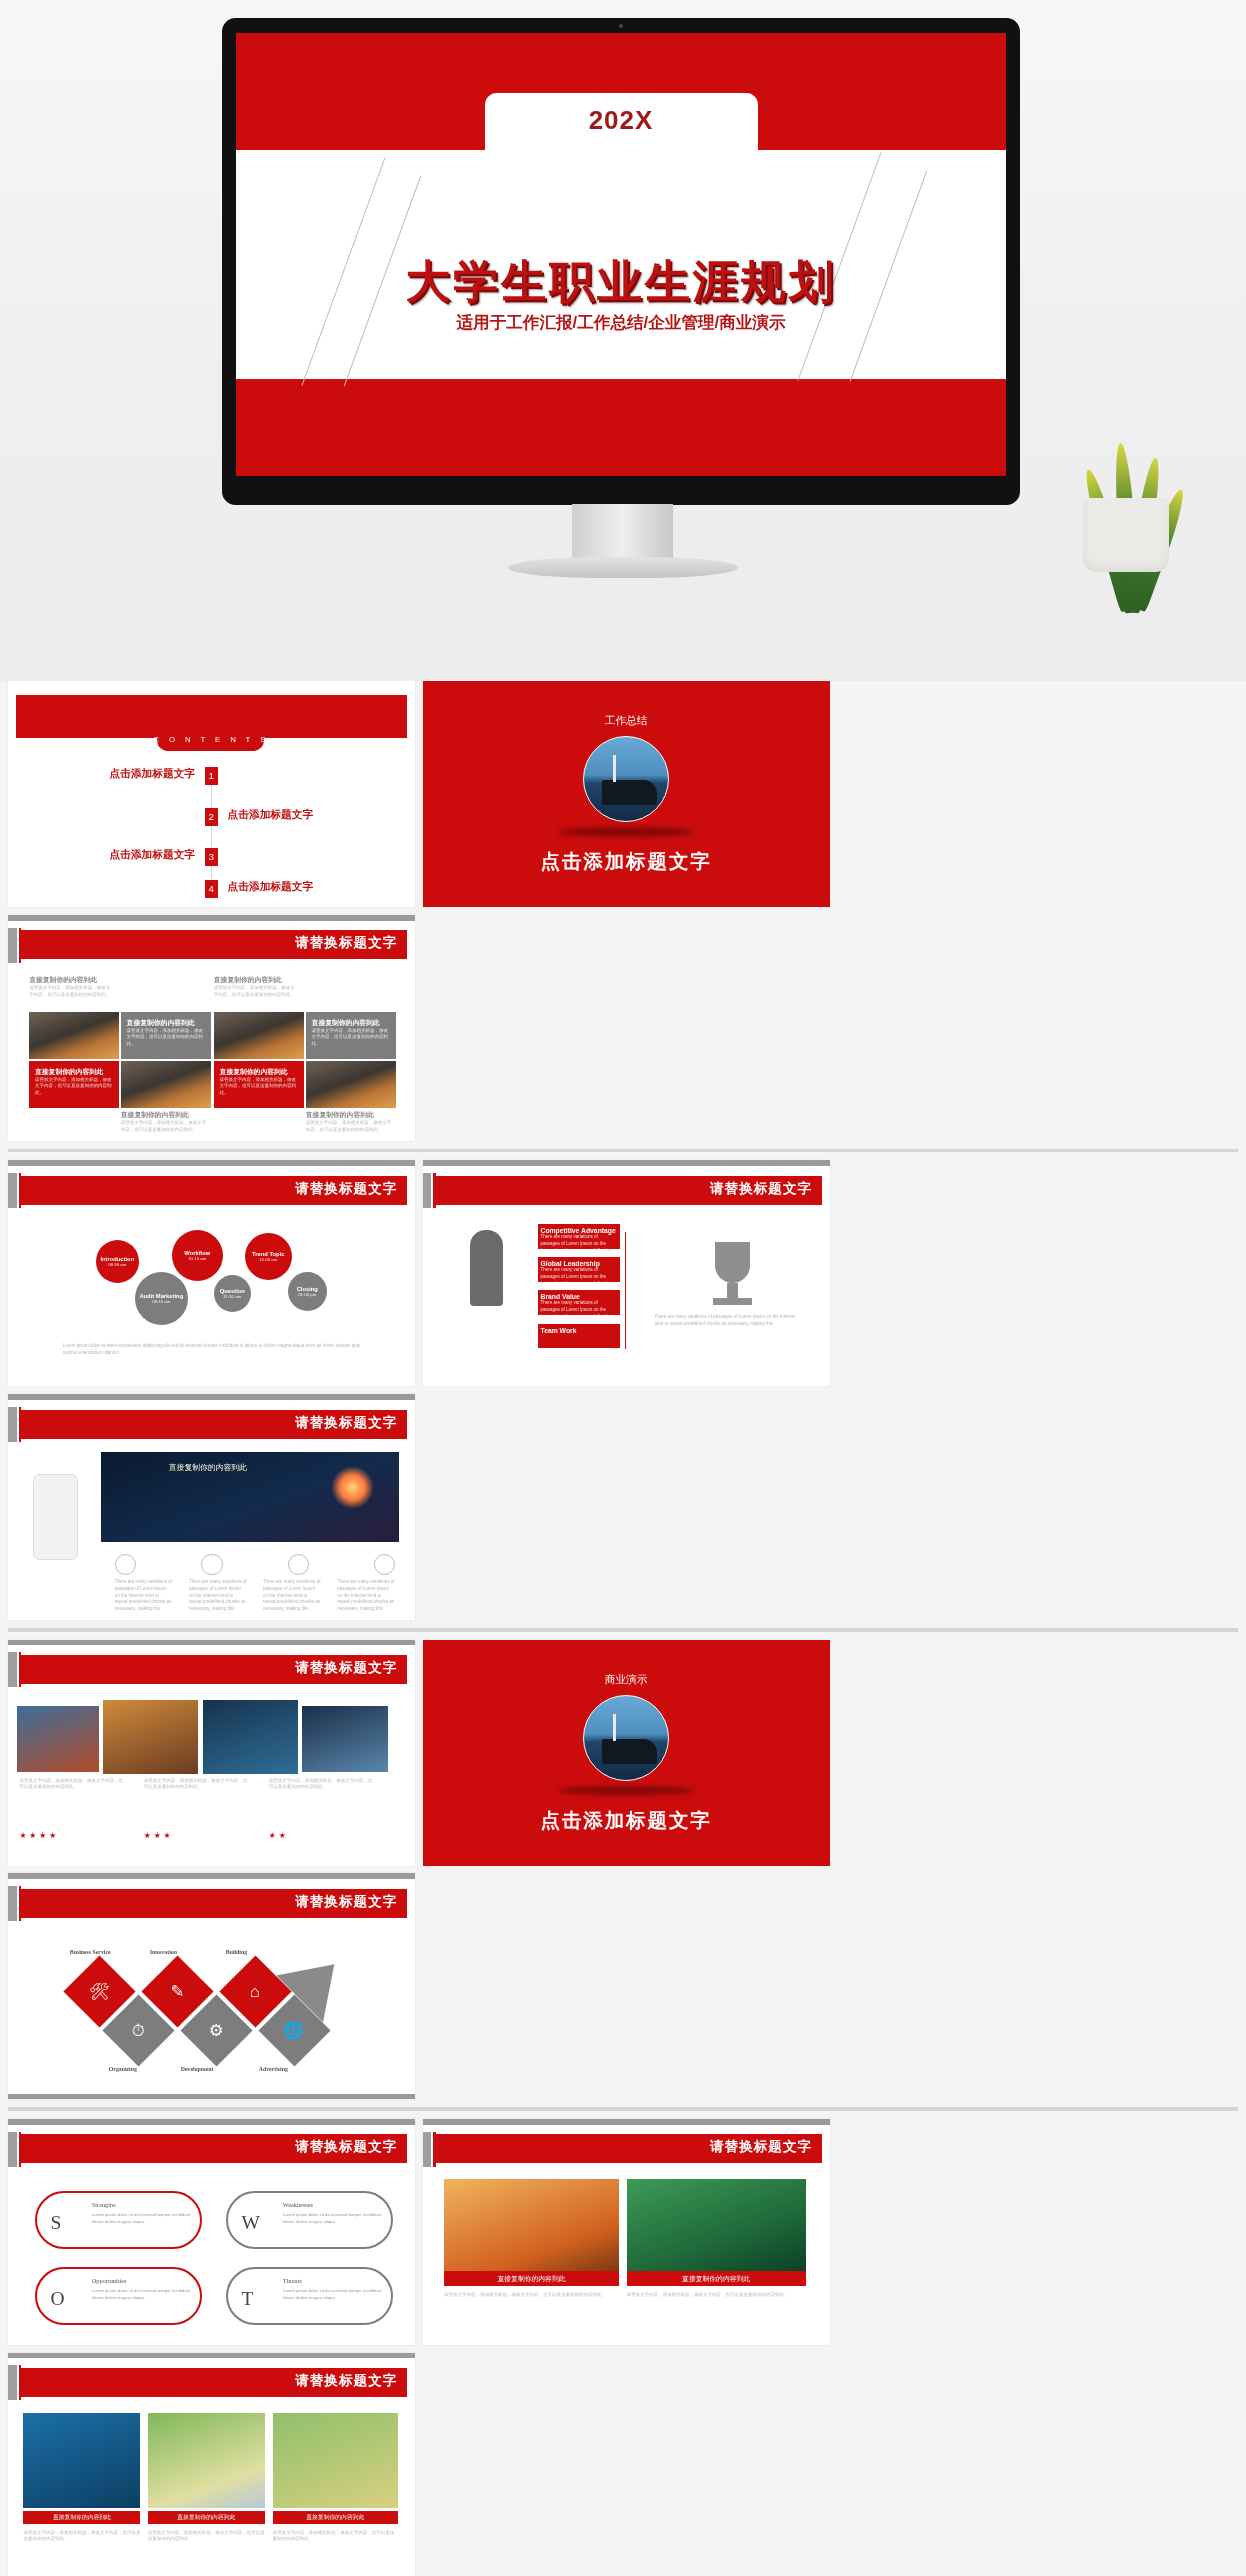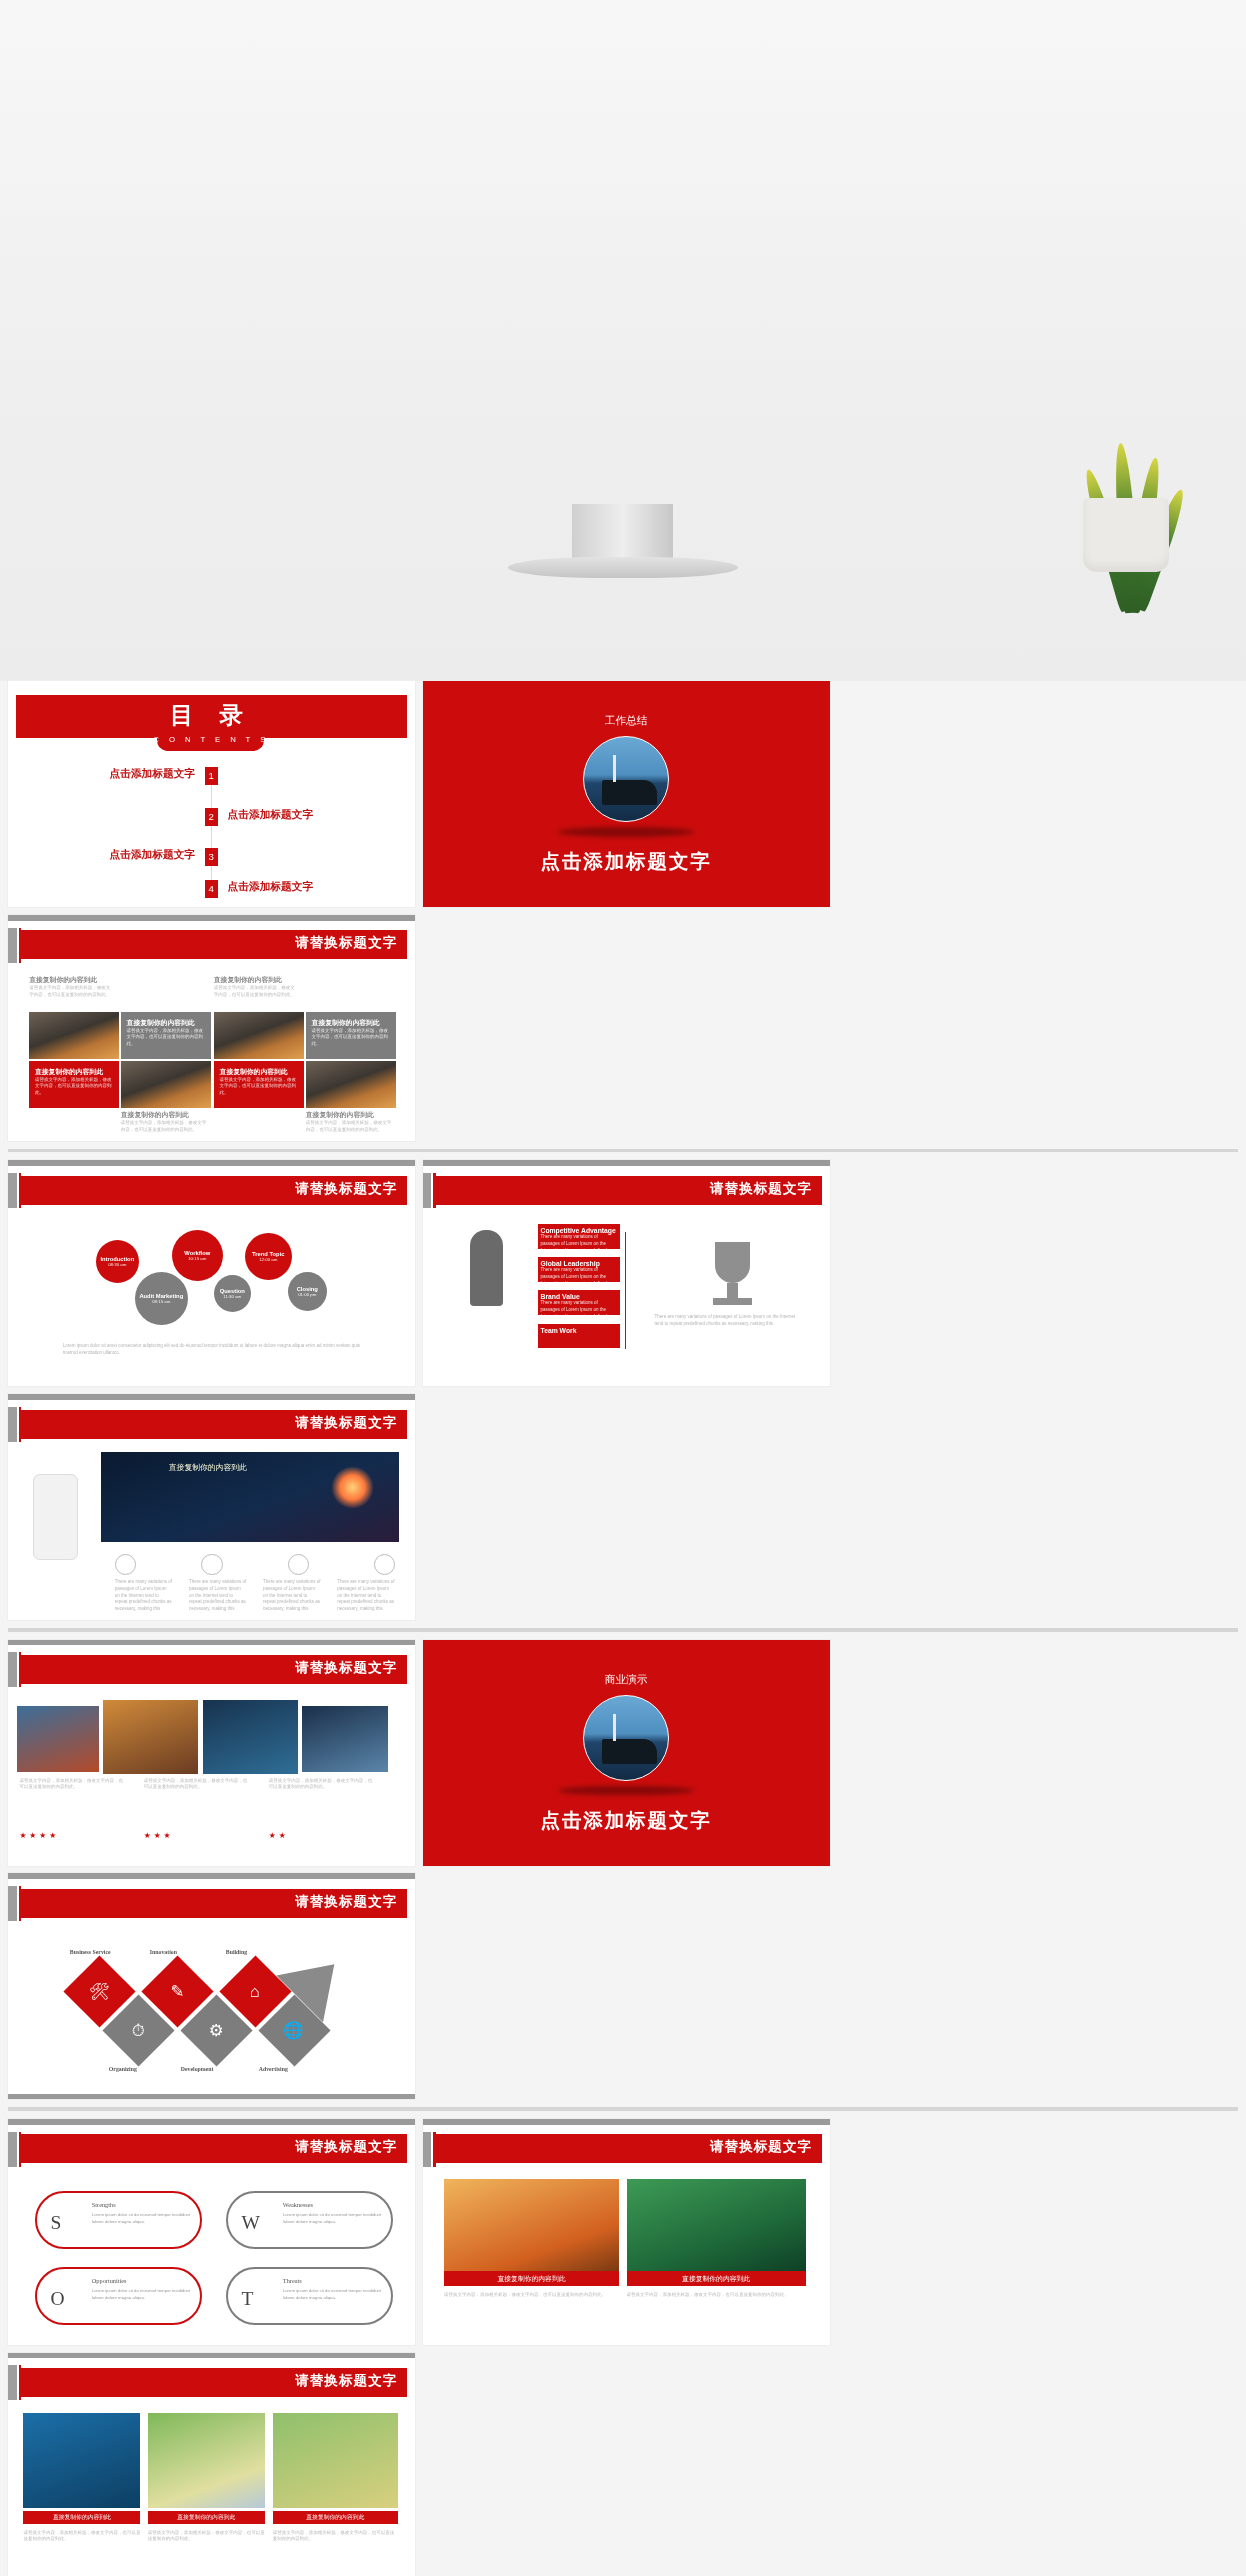--- a/index.html
+++ b/index.html
@@ -95,38 +95,52 @@
 
   .diamond { position:absolute; width:51px; height:51px; transform:rotate(45deg); display:flex; align-items:center; justify-content:center;}
   .diamond span { transform:rotate(-45deg); color:#fff; font-size:16.6px; }
   .dlabel { position:absolute; font-size:5.8px; font-weight:bold; color:#555; font-family:"Liberation Serif",serif; white-space:nowrap;}
 </style>
 </head>
 <body>
 
 <div class="hero">
 
+  <div class="monitor">
+    <div class="monitor-dot"></div>
+    <div class="screen">
+      <div class="band-top"></div>
+      <div class="band-bot"></div>
+      <div class="notch"></div>
+      <div class="year">202X</div>
+      <div class="slash" style="left:107px;top:117px;height:243px;"></div>
+      <div class="slash" style="left:146px;top:136px;height:224px;"></div>
+      <div class="slash" style="right:166px;top:112px;height:243px;"></div>
+      <div class="slash" style="right:117px;top:131px;height:224px;"></div>
+      <div class="hero-title">大学生职业生涯规划</div>
+      <div class="hero-sub">适用于工作汇报/工作总结/企业管理/商业演示</div>
+    </div>
+  </div>
   <div class="stand-neck"></div>
   <div class="stand-base"></div>
 
 
   <div>
     <div class="leaf" style="left:1100px;height:146px;transform:rotate(-16deg);"></div>
     <div class="leaf" style="left:1118px;height:170px;transform:rotate(-4deg);"></div>
     <div class="leaf" style="left:1135px;height:156px;transform:rotate(9deg);"></div>
     <div class="leaf" style="left:1151px;height:127px;transform:rotate(20deg);"></div>
     <div class="plant-pot"></div>
   </div>
 </div>
 
 <div class="grid">
 
   <div class="slide">
     <div class="toc-band"></div>
-    <div class="toc-title">目 录</div>
     <div class="toc-tab"></div>
     <div class="toc-en">C O N T E N T S</div>
     <div class="toc-line"></div>
     <div class="toc-row" style="top:86px">
       <div class="toc-num">1</div>
       <div class="toc-lbl l">点击添加标题文字</div>
     </div>
     <div class="toc-row" style="top:127px">
       <div class="toc-num">2</div>
       <div class="toc-lbl r">点击添加标题文字</div>

